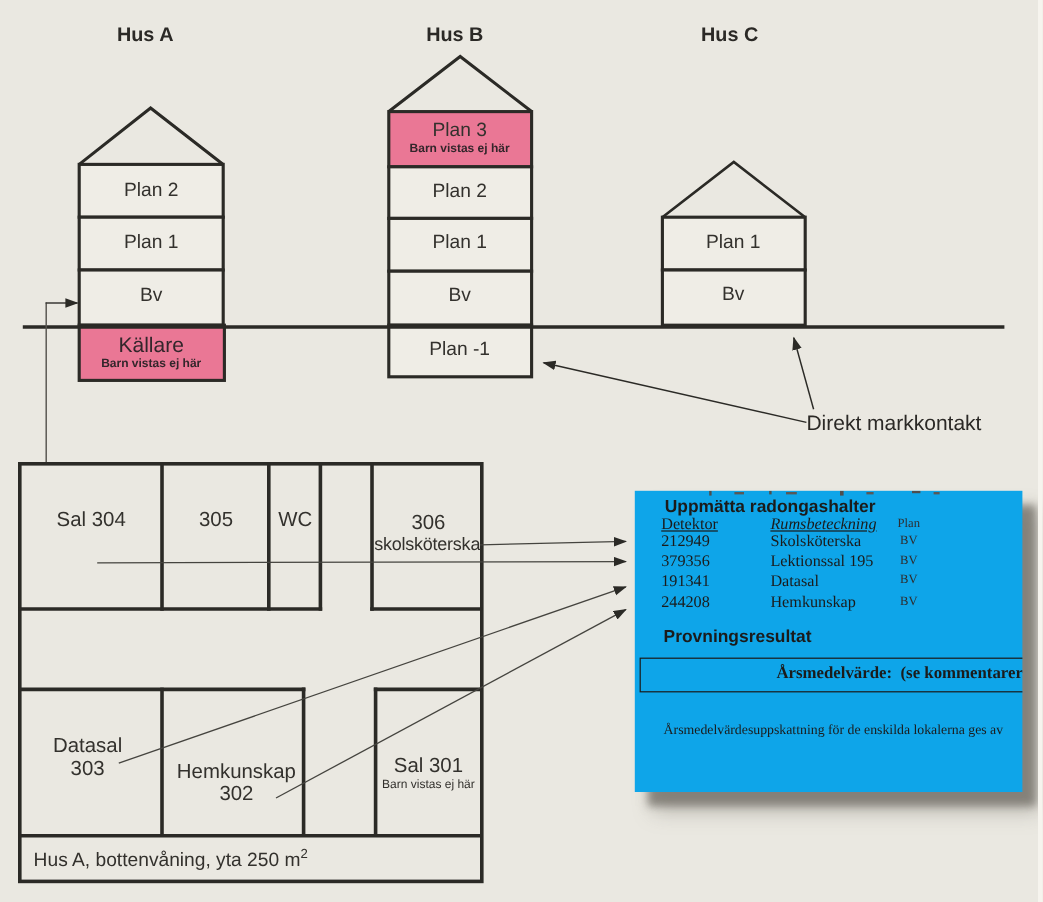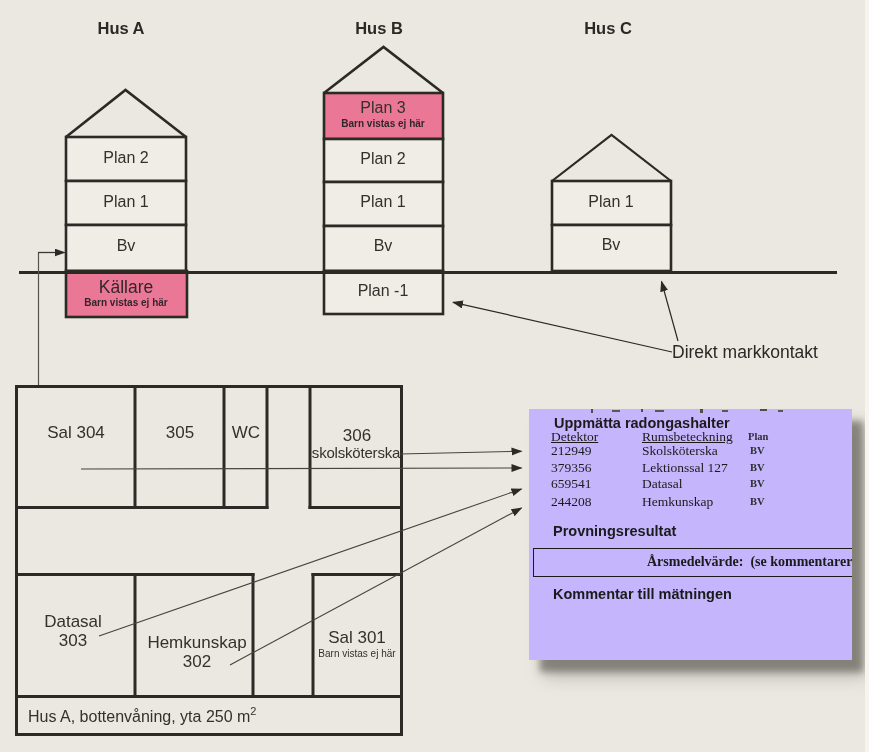--- a/index.html
+++ b/index.html
@@ -5,26 +5,26 @@
 html,body{margin:0;padding:0;}
 body{width:869px;height:752px;background:#eae8e1;position:relative;overflow:hidden;
      font-family:"Liberation Sans",sans-serif;}
 #stage{position:absolute;left:0;top:5px;width:719px;height:752px;}
 svg{position:absolute;left:0;top:0;}
 .hus{font-weight:bold;font-size:16.5px;fill:#2b2926;}
 .flr{font-size:16px;fill:#33312d;}
 .room{font-size:17px;fill:#33312d;}
 .small{font-size:10px;font-weight:bold;fill:#33262b;}
 .smalln{font-size:10px;fill:#33312d;}
-#paper{position:absolute;left:529px;top:404px;width:323px;height:251px;background:#c4b5fd;
+#paper{position:absolute;left:529px;top:404px;width:323px;height:251px;background:#0ea5e9;
   box-shadow:11px 12px 7px rgba(118,114,106,.8), 15px 17px 16px rgba(122,118,110,.38);overflow:hidden;color:#1b1b1b;
   filter:blur(0.3px);}
 #paper .b{font-family:"Liberation Sans",sans-serif;font-weight:bold;font-size:14.5px;position:absolute;white-space:nowrap;}
 #paper .t{font-family:"Liberation Serif",serif;font-size:13.5px;position:absolute;white-space:nowrap;}
-#paper .p{font-family:"Liberation Serif",serif;font-size:10.5px;position:absolute;white-space:nowrap;color:#2e2e30;font-weight:bold;}
+#paper .p{font-family:"Liberation Serif",serif;font-size:10.5px;position:absolute;white-space:nowrap;color:#2e2e30;}
 </style>
 </head>
 <body>
 <div id="stage">
 <svg width="869" height="752" viewBox="0 0 869 752">
   <defs>
     <marker id="ah" markerUnits="userSpaceOnUse" markerWidth="12" markerHeight="9" refX="10" refY="4" orient="auto">
       <path d="M0 0 L11 4 L0 8 Z" fill="#2b2a26"></path>
     </marker>
   </defs>
@@ -111,33 +111,33 @@
   <div style="position:absolute;left:62px;top:0;width:2px;height:4px;background:#4e4e4e;"></div>
   <div style="position:absolute;left:83px;top:1px;width:8px;height:2px;background:#585858;"></div>
   <div style="position:absolute;left:112px;top:0;width:2px;height:3px;background:#4e4e4e;"></div>
   <div style="position:absolute;left:126px;top:1px;width:9px;height:2px;background:#585858;"></div>
   <div style="position:absolute;left:171px;top:0;width:3px;height:4px;background:#4e4e4e;"></div>
   <div style="position:absolute;left:193px;top:1px;width:6px;height:2px;background:#585858;"></div>
   <div style="position:absolute;left:231px;top:0;width:7px;height:2px;background:#4e4e4e;"></div>
   <div style="position:absolute;left:249px;top:1px;width:5px;height:2px;background:#585858;"></div>
   <div class="b" style="left:25px;top:6px;">Uppmätta radongashalter</div>
   <div class="t" style="left:22px;top:20px;text-decoration:underline;">Detektor</div>
-  <div class="t" style="left:113px;top:20px;text-decoration:underline;">Rumsbeteckning</div>
+  <div class="t" style="left:113px;top:20px;text-decoration:underline;font-style:italic;">Rumsbeteckning</div>
   <div class="p" style="left:219px;top:22px;">Plan</div>
   <div class="t" style="left:22px;top:34px;">212949</div>
   <div class="t" style="left:113px;top:34px;">Skolsköterska</div>
   <div class="p" style="left:221px;top:36px;">BV</div>
   <div class="t" style="left:22px;top:51px;text-align:right;">379356</div>
-  <div class="t" style="left:113px;top:51px;">Lektionssal 127</div>
+  <div class="t" style="left:113px;top:51px;">Lektionssal 195</div>
   <div class="p" style="left:221px;top:53px;">BV</div>
-  <div class="t" style="left:22px;top:67px;">659541</div>
+  <div class="t" style="left:22px;top:67px;">191341</div>
   <div class="t" style="left:113px;top:67px;">Datasal</div>
   <div class="p" style="left:221px;top:69px;">BV</div>
   <div class="t" style="left:22px;top:85px;">244208</div>
   <div class="t" style="left:113px;top:85px;">Hemkunskap</div>
   <div class="p" style="left:221px;top:87px;">BV</div>
   <div class="b" style="left:24px;top:114px;">Provningsresultat</div>
   <div style="position:absolute;left:4px;top:139px;width:330px;height:27px;border:1.6px solid #1a1a1a;"></div>
   <div class="t" style="left:118px;top:145px;font-weight:bold;font-size:14px;">Årsmedelvärde:&nbsp;&nbsp;(se kommentarer)</div>
-  <div class="b" style="left:24px;top:177px;">Kommentar till mätningen</div>
+  <div class="t" style="left:24px;top:194px;font-size:11.5px;">Årsmedelvärdesuppskattning för de enskilda lokalerna ges av</div>
 </div>
 </div>
 <div style="position:absolute;right:0;top:0;width:4px;height:752px;background:#f6f4ee;"></div>
 
 </body></html>

